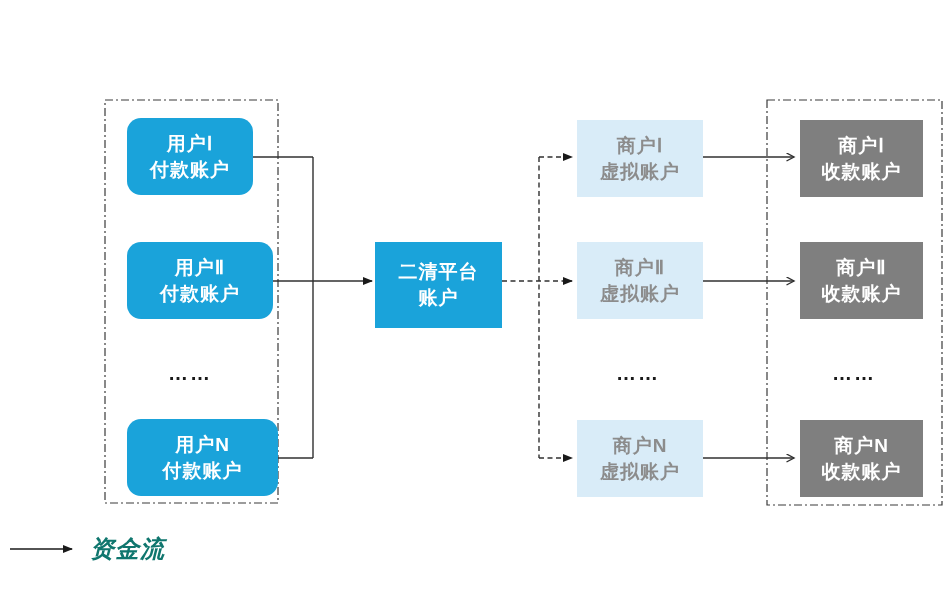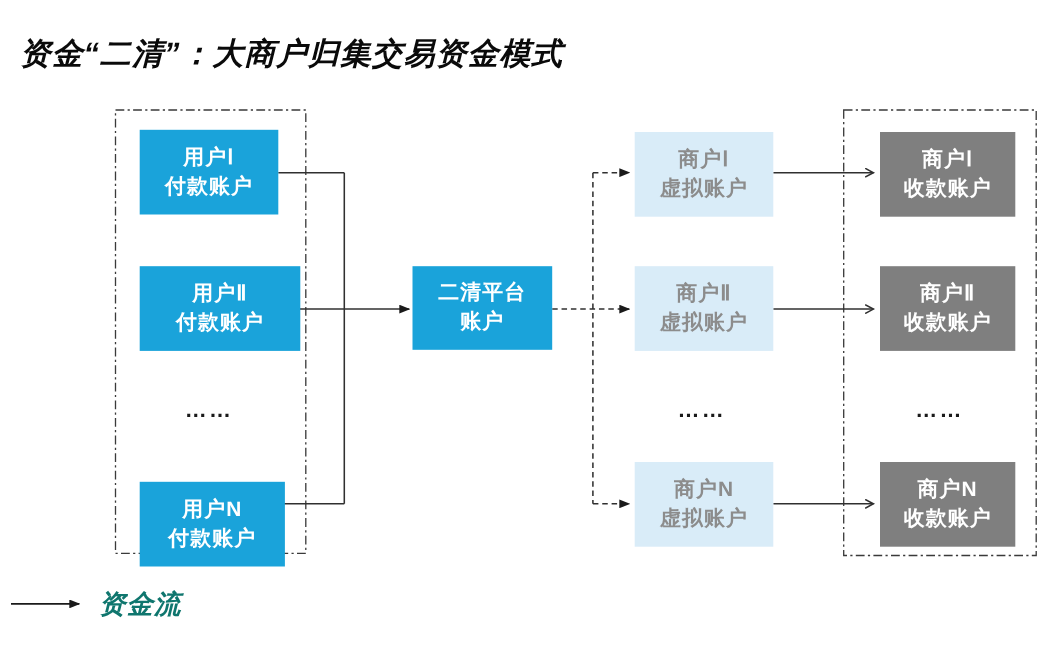--- a/index.html
+++ b/index.html
@@ -43,20 +43,21 @@
     justify-content: center;
     text-align: center;
     font-weight: bold;
     font-size: 19px;
     line-height: 26px;
     letter-spacing: 1px;
   }
   .node-user {
     background: #1AA3DA;
     color: #ffffff;
+    border-radius: 14px;
   }
   .node-platform {
     background: #1AA3DA;
     color: #ffffff;
   }
   .node-virtual {
     background: #D9ECF8;
     color: #8C8C8C;
   }
   .node-receiver {
@@ -83,21 +84,20 @@
     font-style: italic;
     color: #0f766e;
     letter-spacing: 1px;
   }
 </style>
 </head>
 <body>
 
 <div class="stage">
 
-  <div class="title">资金“二清”：大商户归集交易资金模式</div>
 
   <svg class="overlay" viewBox="0 0 950 608">
     <defs>
       <marker id="arrowFill" markerWidth="10" markerHeight="8" refX="9" refY="4" orient="auto" markerUnits="userSpaceOnUse">
         <path d="M0,0 L10,4 L0,8 Z" fill="#1a1a1a"></path>
       </marker>
       <marker id="arrowOpen" markerWidth="10" markerHeight="9" refX="8" refY="4.5" orient="auto" markerUnits="userSpaceOnUse">
         <path d="M0.5,0.5 L8,4.5 L0.5,8.5" fill="none" stroke="#303030" stroke-width="1.4"></path>
       </marker>
     </defs>
@@ -124,26 +124,26 @@
 
   <div class="node node-user" style="left:127px; top:118px; width:126px; height:77px;">
     <span>用户Ⅰ</span>
     <span>付款账户</span>
   </div>
   <div class="node node-user" style="left:127px; top:242px; width:146px; height:77px;">
     <span>用户Ⅱ</span>
     <span>付款账户</span>
   </div>
   <div class="ellipsis" style="left:130px; top:362px;">……</div>
-  <div class="node node-user" style="left:127px; top:438px; width:132px; height:77px;">
+  <div class="node node-user" style="left:127px; top:419px; width:151px; height:77px;">
     <span>用户N</span>
     <span>付款账户</span>
   </div>
 
-  <div class="node node-platform" style="left:375px; top:242px; width:127px; height:76px;">
+  <div class="node node-platform" style="left:375px; top:242px; width:127px; height:86px;">
     <span>二清平台</span>
     <span>账户</span>
   </div>
 
   <div class="node node-virtual" style="left:577px; top:120px; width:126px; height:77px;">
     <span>商户Ⅰ</span>
     <span>虚拟账户</span>
   </div>
   <div class="node node-virtual" style="left:577px; top:242px; width:126px; height:77px;">
     <span>商户Ⅱ</span>

